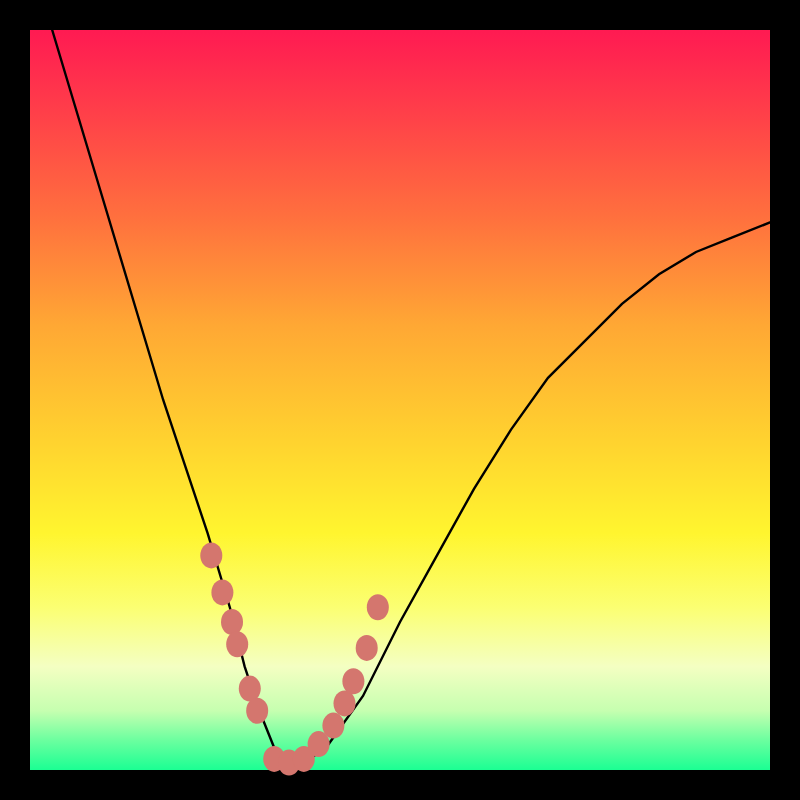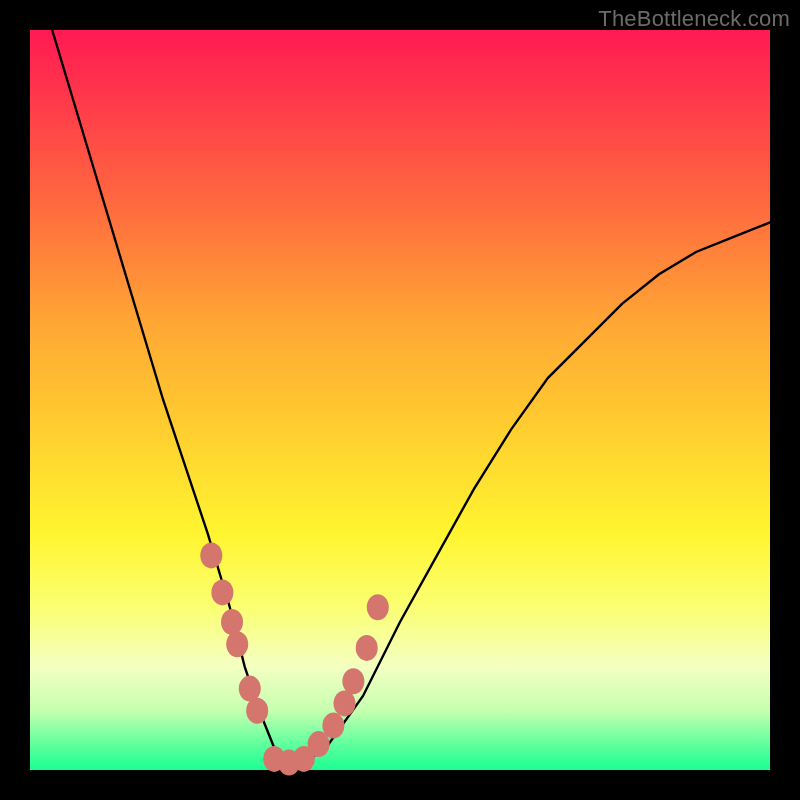--- a/index.html
+++ b/index.html
@@ -57,21 +57,20 @@
     top: 0;
     width: 740px;
     height: 740px;
     overflow: visible;
   }
 </style>
 </head>
 <body>
 
 <div class="frame">
-  <div class="watermark">TheBottleneck.com</div>
 
   <div class="plot-area">
     <svg class="curve" viewBox="0 0 740 740" preserveAspectRatio="none">
       <path id="curve-path" fill="none" stroke="#000000" stroke-width="2.4" stroke-linecap="round" d="M22.20 0.00 L44.40 74.00 L66.60 148.00 L88.80 222.00 L111.00 296.00 L133.20 370.00 L155.40 436.60 L177.60 503.20 L199.80 577.20 L214.60 636.40 L229.40 680.80 L244.20 717.80 L259.00 732.60 L273.80 732.60 L296.00 717.80 L333.00 666.00 L370.00 592.00 L407.00 525.40 L444.00 458.80 L481.00 399.60 L518.00 347.80 L555.00 310.80 L592.00 273.80 L629.00 244.20 L666.00 222.00 L703.00 207.20 L740.00 192.40"></path>
       <g id="dots-group">
           <ellipse cx="181.30" cy="525.40" rx="11" ry="13" fill="#d4766e"></ellipse>
           <ellipse cx="192.40" cy="562.40" rx="11" ry="13" fill="#d4766e"></ellipse>
           <ellipse cx="202.02" cy="592.00" rx="11" ry="13" fill="#d4766e"></ellipse>
           <ellipse cx="207.20" cy="614.20" rx="11" ry="13" fill="#d4766e"></ellipse>
           <ellipse cx="219.78" cy="658.60" rx="11" ry="13" fill="#d4766e"></ellipse>

